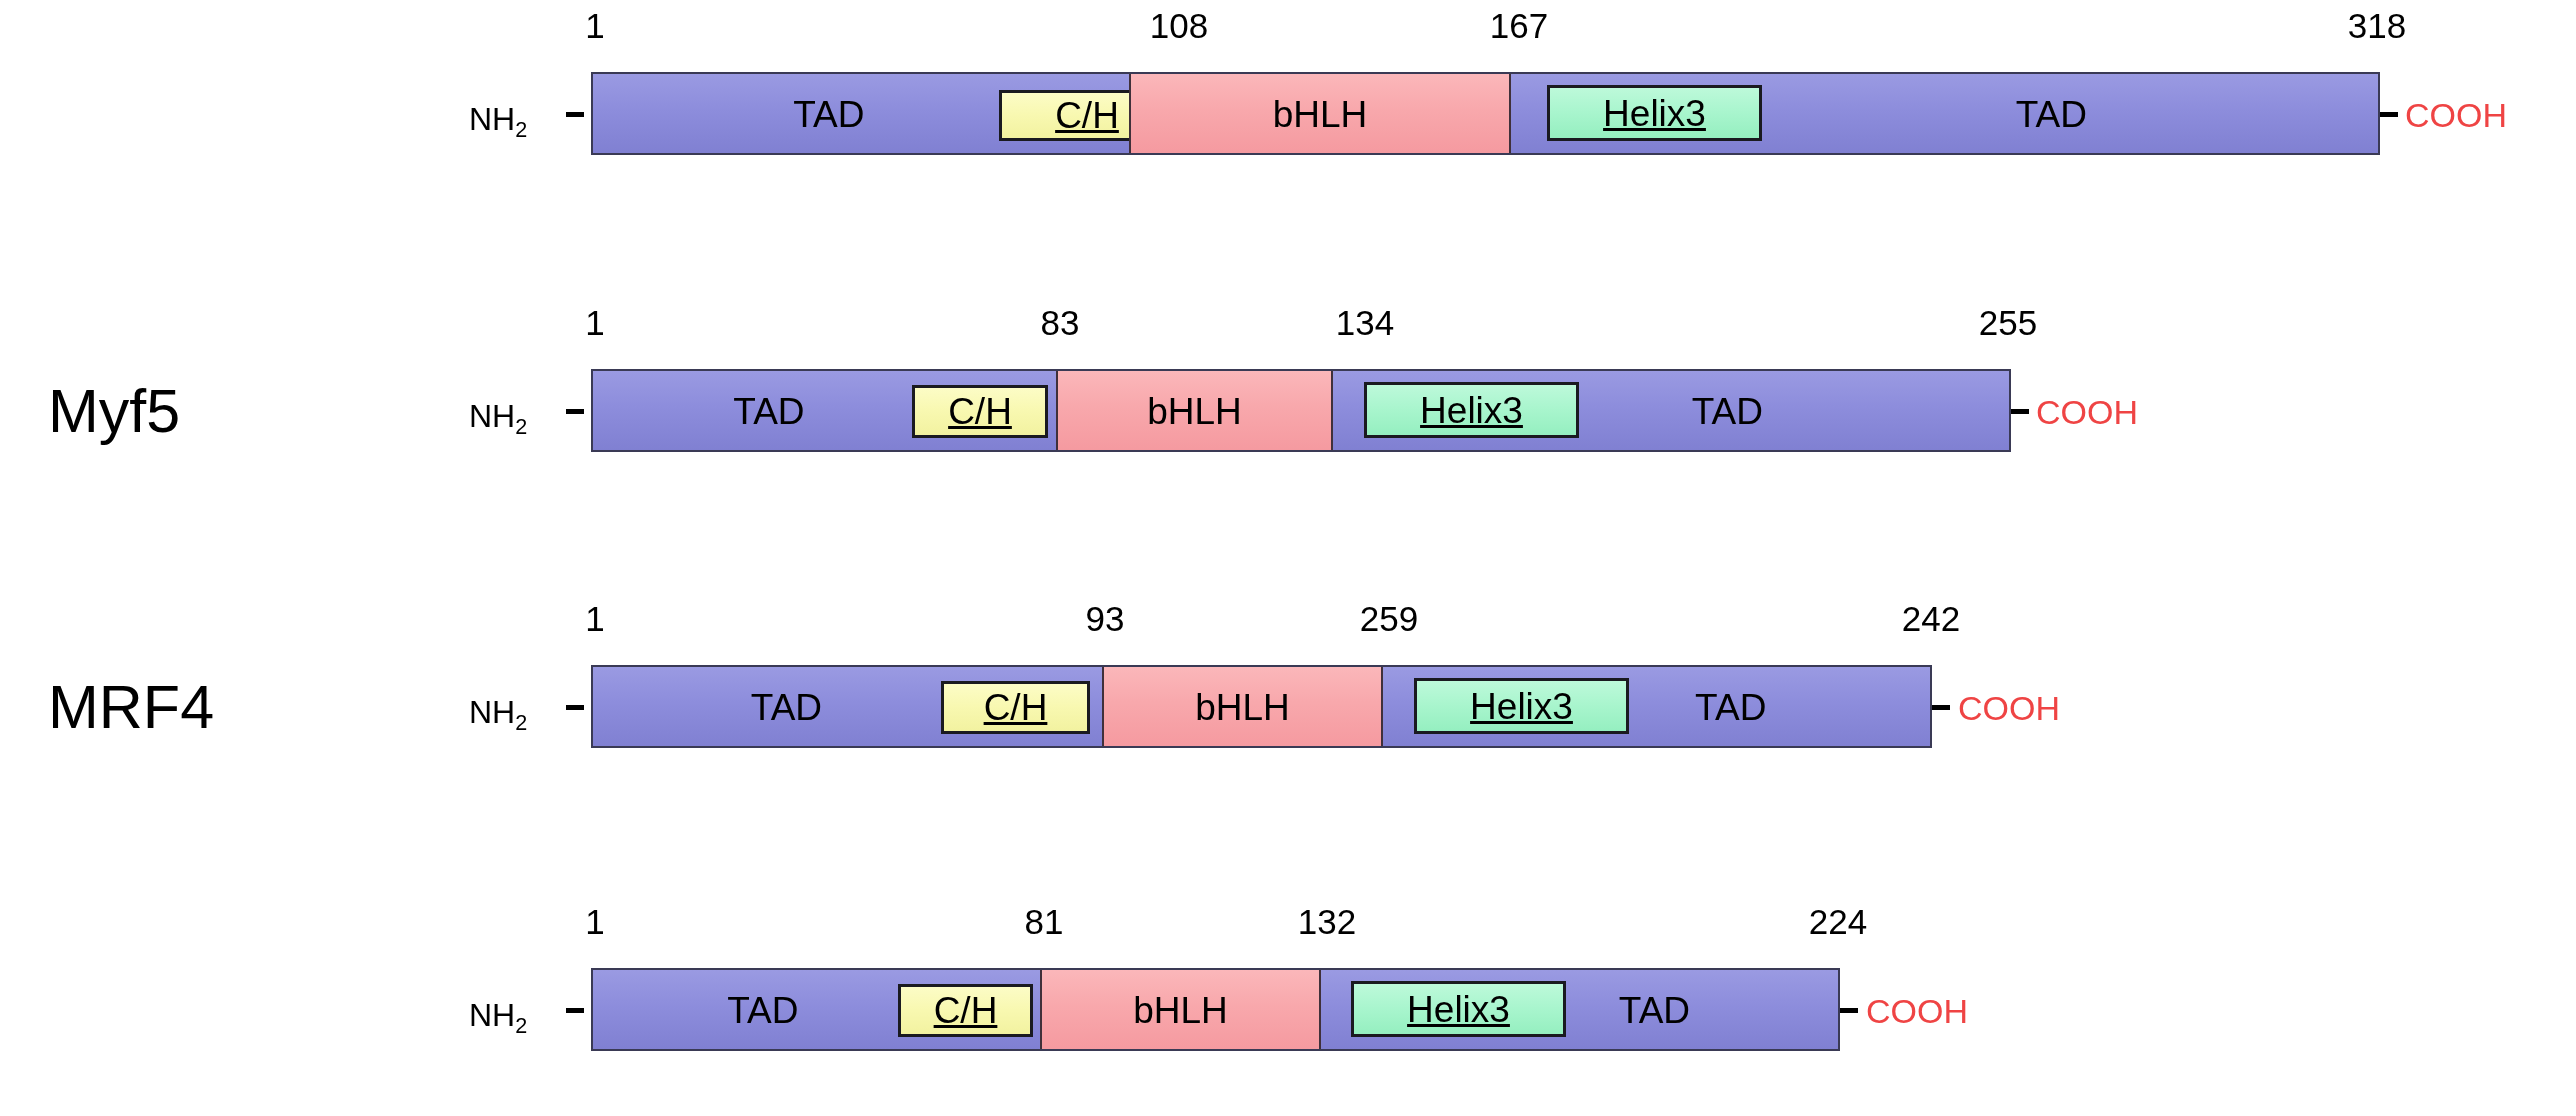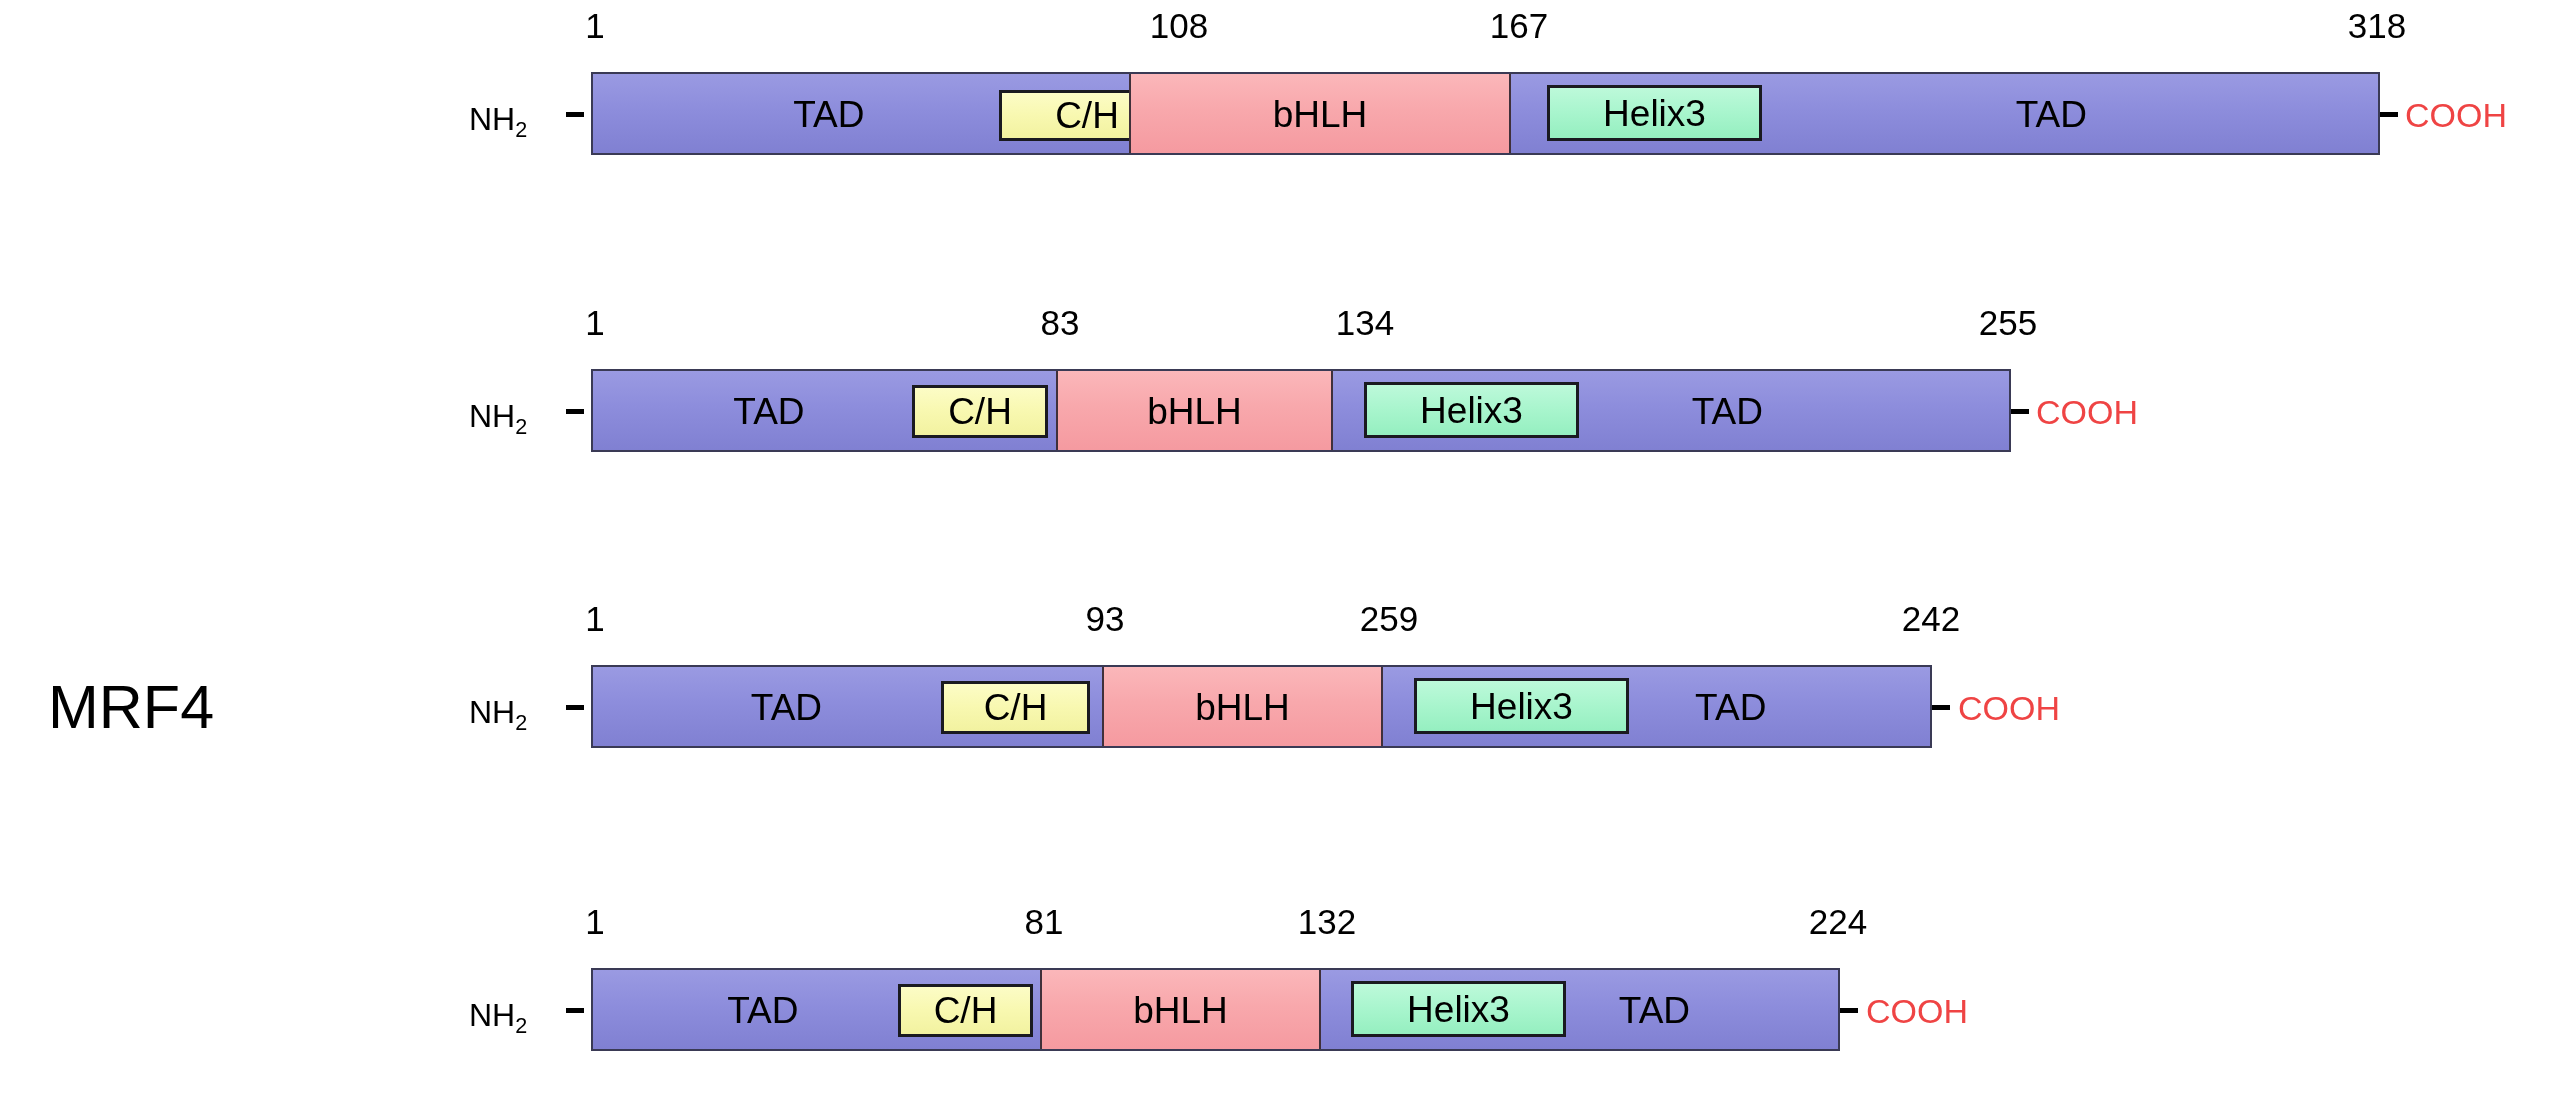--- a/index.html
+++ b/index.html
@@ -119,20 +119,21 @@
   .inset-box.ch {
     background: linear-gradient(to bottom, #fcfcc6 0%, #f8f8b0 50%, #f2f2a0 100%);
   }
   .inset-box.helix3 {
     background: linear-gradient(to bottom, #bdf9da 0%, #a8f5cd 50%, #95efc0 100%);
   }
   .inset-label {
     font-size: 37px;
     color: #000;
     white-space: nowrap;
+    text-decoration: underline;
   }
 
   
   .pos-num {
     position: absolute;
     font-size: 35px;
     color: #000;
     white-space: nowrap;
     line-height: 1;
     transform: translateX(-50%);
@@ -171,20 +172,21 @@
       <div class="inset-box helix3" style="left:954px;top:11.2px;width:215px;height:56px;">
         <span class="inset-label">Helix3</span>
       </div>
     </div>
 
     <div class="term-tick" style="left:2380px;top:112px;"></div>
     <div class="cooh" style="left:2405px;top:98px;">COOH</div>
   </div>
 
   <div class="protein-row" style="top:297px;height:184px;">
+    <div class="protein-name" style="top:84px;">Myf5</div>
 
     <div class="pos-num" style="left:595px;top:8px;">1</div>
     <div class="pos-num" style="left:1060px;top:8px;">83</div>
     <div class="pos-num" style="left:1341px;top:8px;margin-left:24px;">134</div>
     <div class="pos-num" style="left:2008px;top:8px;">255</div>
 
     <div class="nh2" style="left:469px;top:103px;">
       <span>NH</span><sub>2</sub>
     </div>
     <div class="term-tick" style="left:566px;top:112px;"></div>

